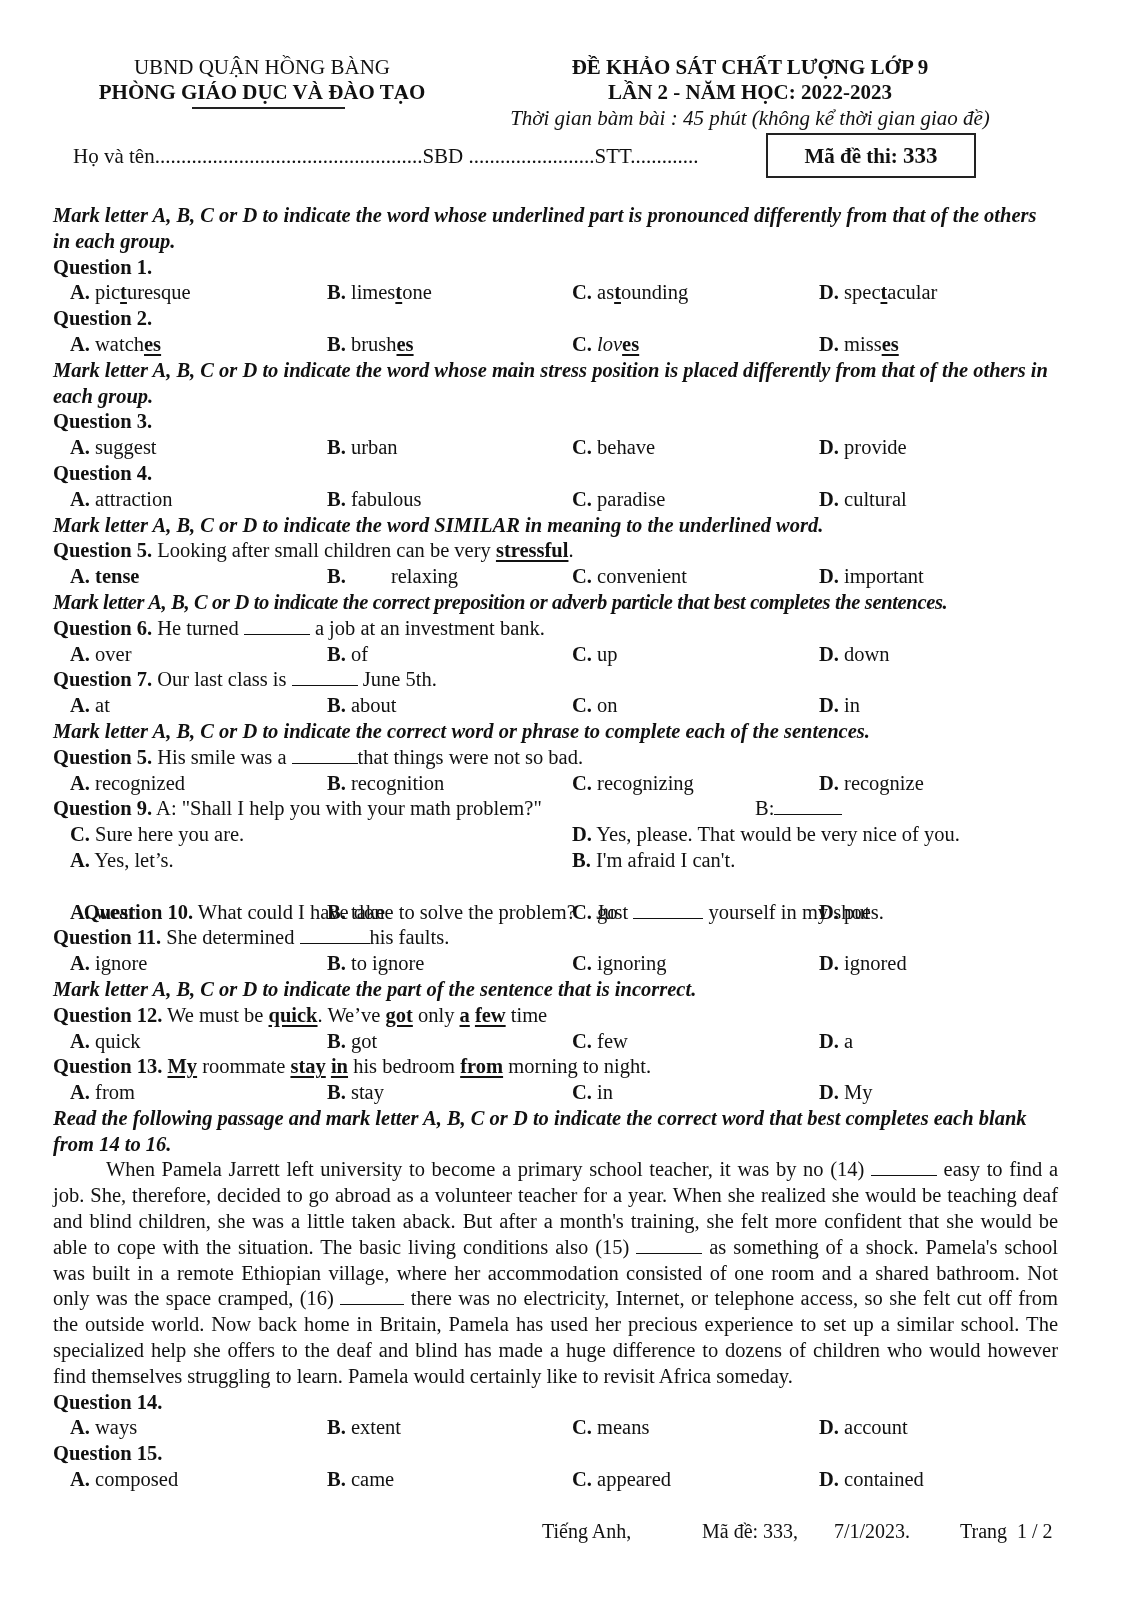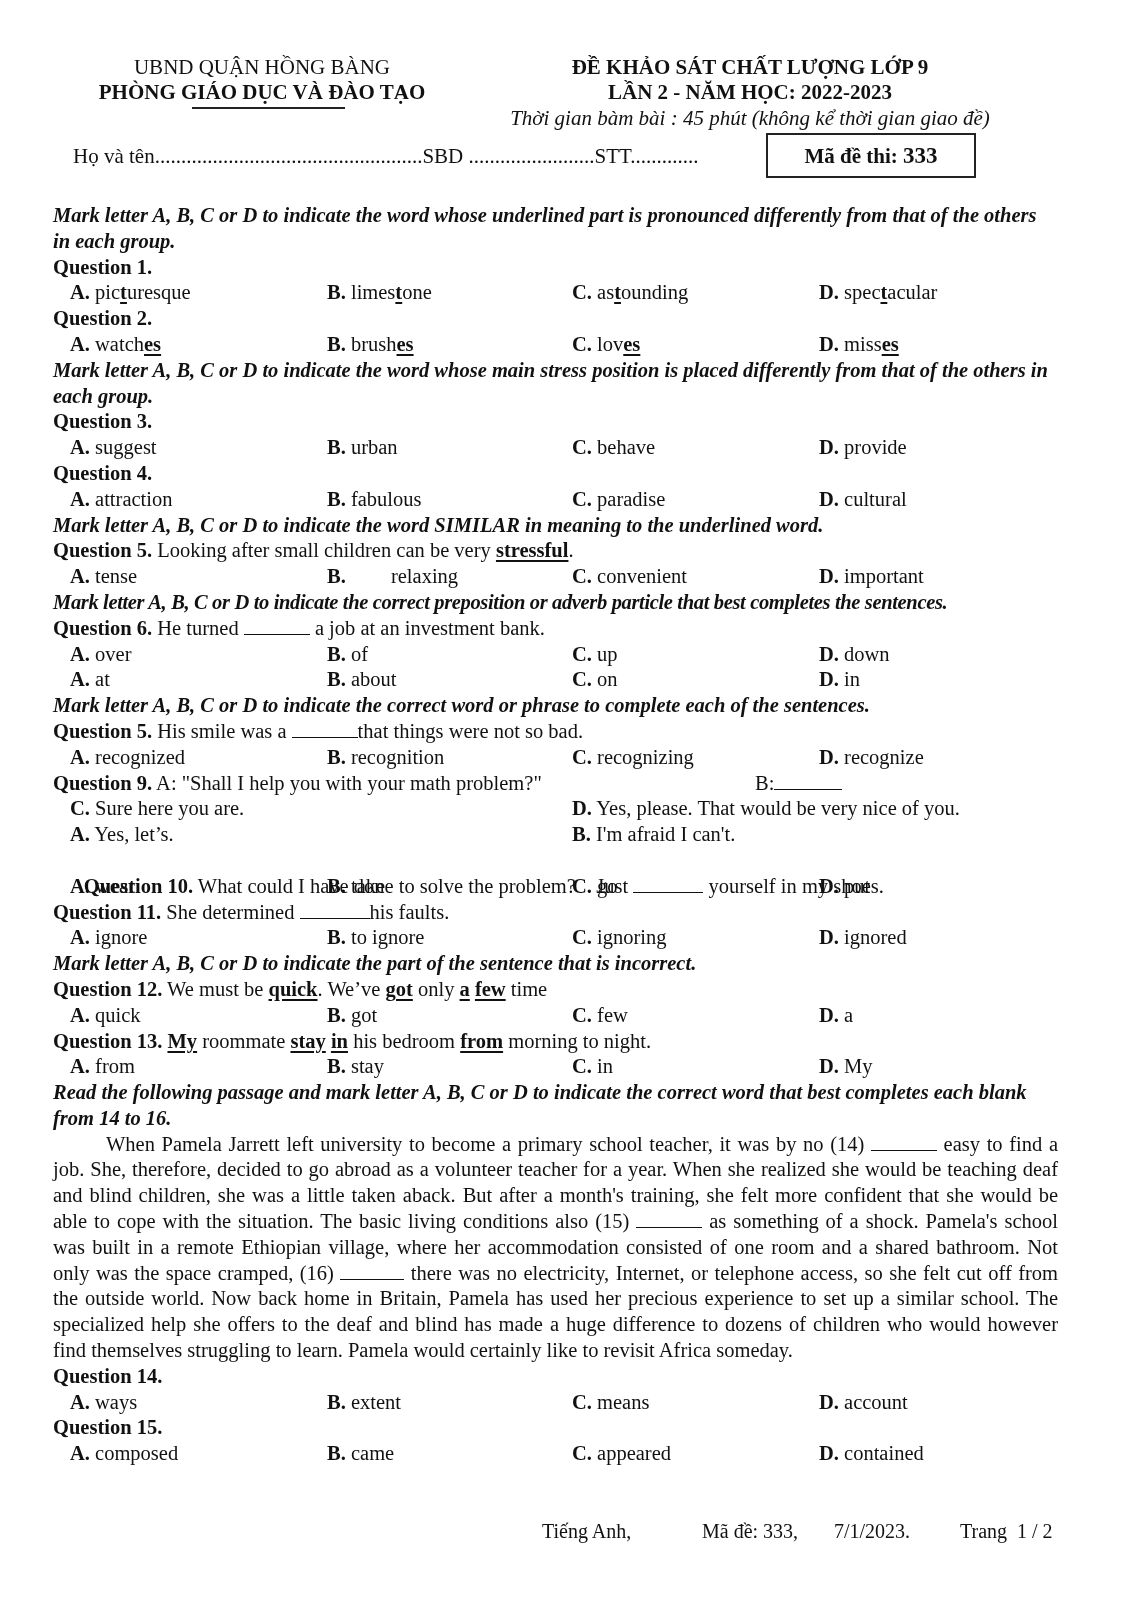--- a/index.html
+++ b/index.html
@@ -60,21 +60,21 @@
       <span class="opt oa"><span class="lt" style="white-space: pre-wrap;">A.</span> <span style="white-space: pre-wrap;">pic</span><span class="ulb" style="white-space: pre-wrap;">t</span><span style="white-space: pre-wrap;">uresque</span></span>
       <span class="opt ob"><span class="lt" style="white-space: pre-wrap;">B.</span> <span style="white-space: pre-wrap;">limes</span><span class="ulb" style="white-space: pre-wrap;">t</span><span style="white-space: pre-wrap;">one</span></span>
       <span class="opt oc"><span class="lt" style="white-space: pre-wrap;">C.</span> <span style="white-space: pre-wrap; font-family: Liberation Serif, serif;">as</span><span class="ulb" style="white-space: pre-wrap;">t</span><span style="white-space: pre-wrap;">ounding</span></span>
       <span class="opt od"><span class="lt" style="white-space: pre-wrap;">D.</span> <span style="white-space: pre-wrap;">spec</span><span class="ulb" style="white-space: pre-wrap;">t</span><span style="white-space: pre-wrap;">acular</span></span>
     </div>
 
     <div class="ln q">Question 2.</div>
     <div class="opts">
       <span class="opt oa"><span class="lt" style="white-space: pre-wrap;">A.</span> <span style="white-space: pre-wrap;">watch</span><span class="ulb" style="white-space: pre-wrap;">es</span></span>
       <span class="opt ob"><span class="lt" style="white-space: pre-wrap;">B.</span> <span style="white-space: pre-wrap;">brush</span><span class="ulb" style="white-space: pre-wrap;">es</span></span>
-      <span class="opt oc"><span class="lt" style="white-space: pre-wrap;">C.</span> <span style="white-space: pre-wrap;">lov</span><span class="ulb" style="white-space: pre-wrap;">es</span></span>
+      <span class="opt oc"><span class="lt" style="white-space: pre-wrap;">C.</span> <span style="white-space: pre-wrap; font-style: italic;">lov</span><span class="ulb" style="white-space: pre-wrap;">es</span></span>
       <span class="opt od"><span class="lt" style="white-space: pre-wrap;">D.</span> <span style="white-space: pre-wrap;">miss</span><span class="ulb" style="white-space: pre-wrap;">es</span></span>
     </div>
 
     <div class="ln instr instr-2">Mark letter A, B, C or D to indicate the word whose main stress position is placed differently from that of the others in each group.</div>
 
     <div class="ln q">Question 3.</div>
     <div class="opts">
       <span class="opt oa"><span class="lt" style="white-space: pre-wrap;">A.</span> <span style="white-space: pre-wrap;">suggest</span></span>
       <span class="opt ob"><span class="lt" style="white-space: pre-wrap;">B.</span> <span style="white-space: pre-wrap;">urban</span></span>
       <span class="opt oc"><span class="lt" style="white-space: pre-wrap;">C.</span> <span style="white-space: pre-wrap;">behave</span></span>
@@ -88,38 +88,41 @@
       <span class="opt oc"><span class="lt" style="white-space: pre-wrap;">C.</span> <span style="white-space: pre-wrap;">paradise</span></span>
       <span class="opt od"><span class="lt" style="white-space: pre-wrap;">D.</span> <span style="white-space: pre-wrap;">cultural</span></span>
     </div>
 
     <div class="ln instr">Mark letter A, B, C or D to indicate the word SIMILAR in meaning to the underlined word.</div>
 
     <div class="ln">
       <span class="q" style="white-space: pre-wrap;">Question 5.</span><span style="white-space: pre-wrap;"> Looking after small children can be very </span><span class="ulb" style="white-space: pre-wrap;">stressful</span><span style="white-space: pre-wrap;">.</span>
     </div>
     <div class="opts">
-      <span class="opt oa"><span class="lt" style="white-space: pre-wrap;">A.</span> <span style="white-space: pre-wrap;">tense</span></span>
+      <span class="opt oa"><span class="lt" style="white-space: pre-wrap;">A.</span> <span style="white-space: pre-wrap; font-weight: bold;">tense</span></span>
       <span class="opt ob"><span class="lt" style="white-space: pre-wrap;">B.</span> <span style="white-space: pre-wrap; margin-left: 40px;">relaxing</span></span>
       <span class="opt oc"><span class="lt" style="white-space: pre-wrap;">C.</span> <span style="white-space: pre-wrap;">convenient</span></span>
       <span class="opt od"><span class="lt" style="white-space: pre-wrap;">D.</span> <span style="white-space: pre-wrap;">important</span></span>
     </div>
 
     <div class="ln instr" style="letter-spacing:-0.35px;">Mark letter A, B, C or D to indicate the correct preposition or adverb particle that best completes the sentences.</div>
 
     <div class="ln">
       <span class="q" style="white-space: pre-wrap;">Question 6.</span><span style="white-space: pre-wrap;"> He turned </span><span class="blank w66" style="white-space: pre-wrap;"></span><span style="white-space: pre-wrap;"> a job at an investment bank.</span>
     </div>
     <div class="opts">
       <span class="opt oa"><span class="lt" style="white-space: pre-wrap;">A.</span> <span style="white-space: pre-wrap;">over</span></span>
       <span class="opt ob"><span class="lt" style="white-space: pre-wrap;">B.</span> <span style="white-space: pre-wrap;">of</span></span>
       <span class="opt oc"><span class="lt" style="white-space: pre-wrap;">C.</span> <span style="white-space: pre-wrap; text-align: center;">up</span></span>
       <span class="opt od"><span class="lt" style="white-space: pre-wrap;">D.</span> <span style="white-space: pre-wrap;">down</span></span>
     </div>
 
+    <div class="ln">
+      <span class="q" style="white-space: pre-wrap;">Question 7.</span><span style="white-space: pre-wrap;"> Our last class is </span><span class="blank w66" style="white-space: pre-wrap;"></span><span style="white-space: pre-wrap;"> June 5th.</span>
+    </div>
     <div class="opts">
       <span class="opt oa"><span class="lt" style="white-space: pre-wrap;">A.</span> <span style="white-space: pre-wrap;">at</span></span>
       <span class="opt ob"><span class="lt" style="white-space: pre-wrap;">B.</span> <span style="white-space: pre-wrap;">about</span></span>
       <span class="opt oc"><span class="lt" style="white-space: pre-wrap;">C.</span> <span style="white-space: pre-wrap;">on</span></span>
       <span class="opt od"><span class="lt" style="white-space: pre-wrap;">D.</span> <span style="white-space: pre-wrap;">in</span></span>
     </div>
 
     <div class="ln instr">Mark letter A, B, C or D to indicate the correct word or phrase to complete each of the sentences.</div>
 
     <div class="ln">

